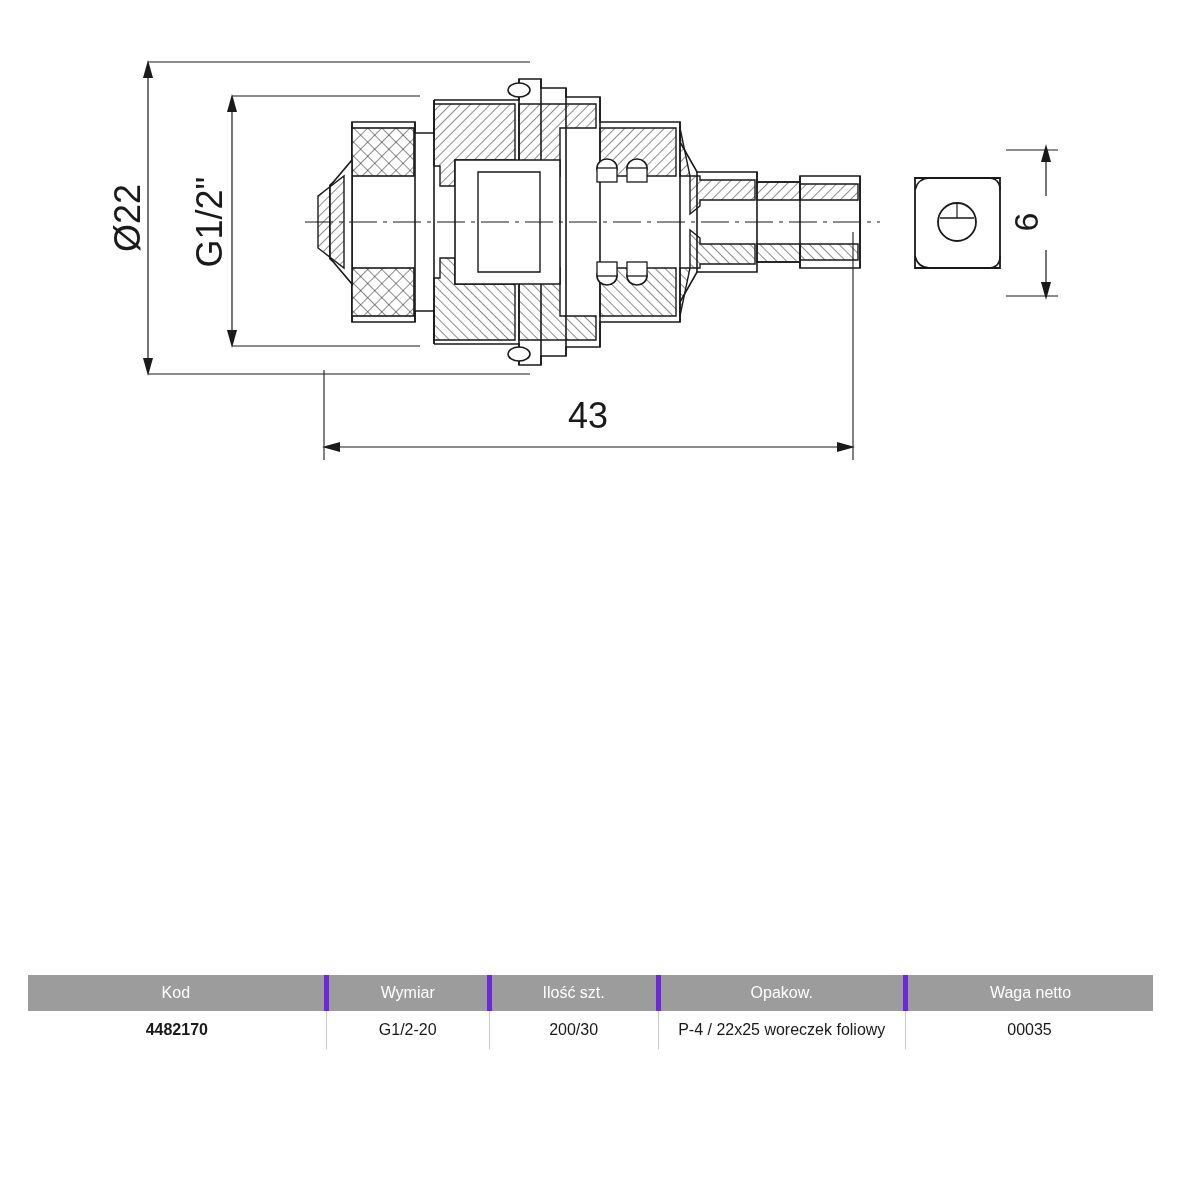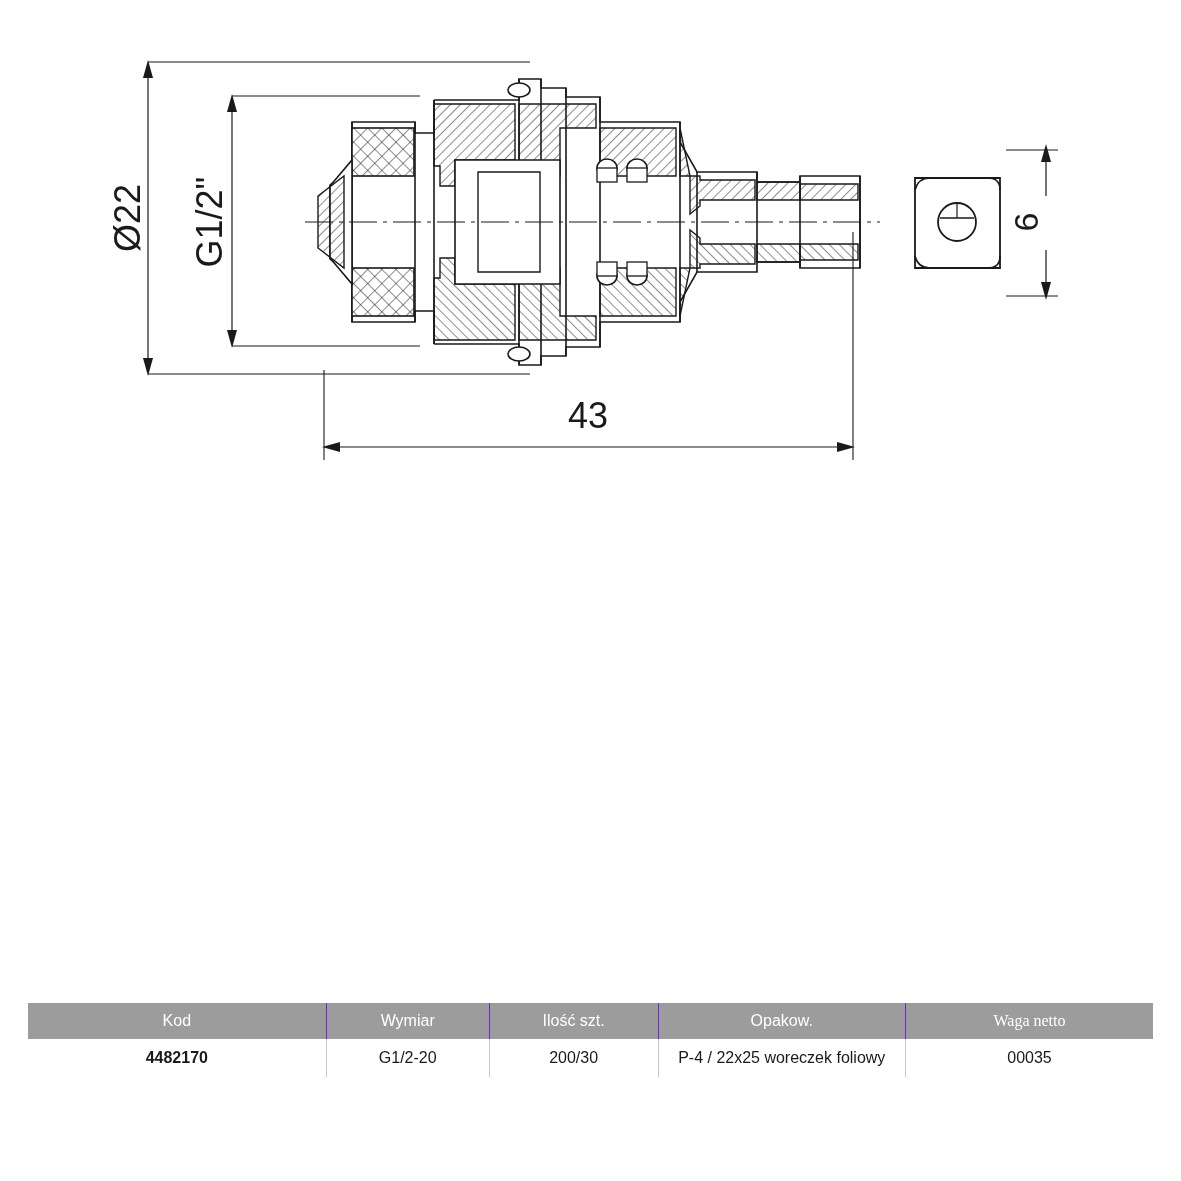--- a/index.html
+++ b/index.html
@@ -22,54 +22,54 @@
   .drawing {
     position: absolute;
     left: 0;
     top: 0;
     width: 1181px;
     height: 960px;
   }
   .spec-table {
     position: absolute;
     left: 28px;
-    top: 1003px;
+    top: 975px;
     width: 1125px;
     border-collapse: collapse;
     font-family: "Liberation Sans", sans-serif;
   }
   .spec-table th {
     background: #9c9c9c;
     color: #ffffff;
     font-size: 16px;
     font-weight: normal;
     padding: 9px 4px;
     text-align: center;
     border: none;
   }
   .spec-table th + th {
-    border-left: 1px solid #6d28d9;
+    border-left: 5px solid #6d28d9;
   }
   .spec-table td {
     font-size: 16px;
     color: #1a1a1a;
     padding: 10px 4px;
     text-align: center;
     border-left: 1px solid #c8c8c8;
     margin-top: 32px;
   }
   .spec-table td:first-child {
     border-left: none;
     font-weight: bold;
   }
   .col-kod { width: 26.5%; }
   .col-wymiar { width: 14.5%; }
   .col-ilosc { width: 15%; }
   .col-opakow { width: 22%; }
-  .col-waga { width: 22%; font-family: Liberation Serif, serif; }
+  .col-waga { width: 22%; }
   svg text {
     font-family: "Liberation Sans", sans-serif;
   }
 </style>
 </head>
 <body>
 
 <div class="page">
 
   <svg class="drawing" viewBox="0 0 1181 960">

